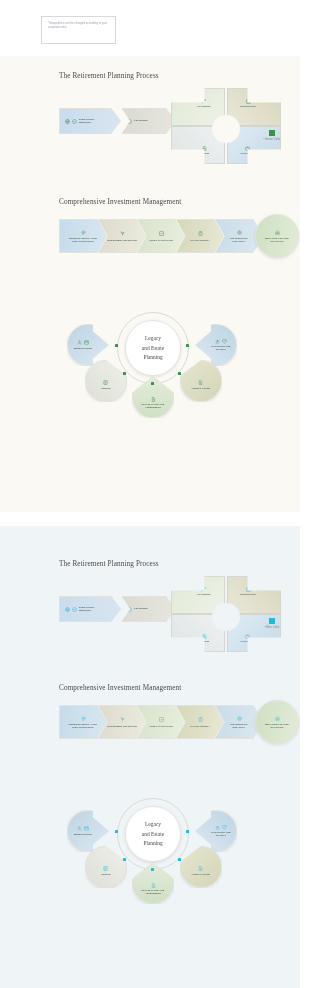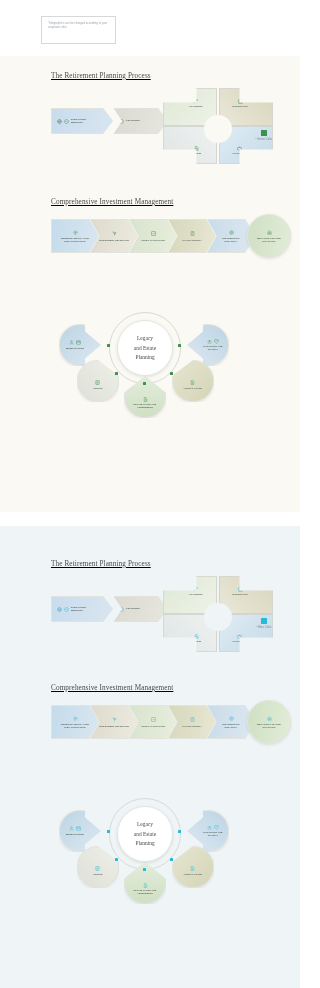--- a/index.html
+++ b/index.html
@@ -21,21 +21,21 @@
   .note-text {
     font-size:2.7px; line-height:1.55; color:#9aa3ab; letter-spacing:.05px;
   }
 
   
   .slide { position:relative; width:300px; }
   .slide-green { height:456px; background:#faf9f4; }
   .slide-blue  { height:462px; background:#eff4f7; }
   .gap { height:14px; background:#ffffff; }
 
-  .section { position:absolute; left:4px; width:300px;text-decoration:underline; }
+  .section { position:absolute; left:12px; width:300px; }
 
   .sec-title {
     font-family:"Liberation Serif", serif;
     font-size:7.2px; color:#4a4a48; letter-spacing:.12px;
     margin-left:47px; margin-bottom:6px; white-space:nowrap;
   }
 
   
   .proc-wrap { position:relative; height:78px; margin-left:47px; width:240px; }
 

